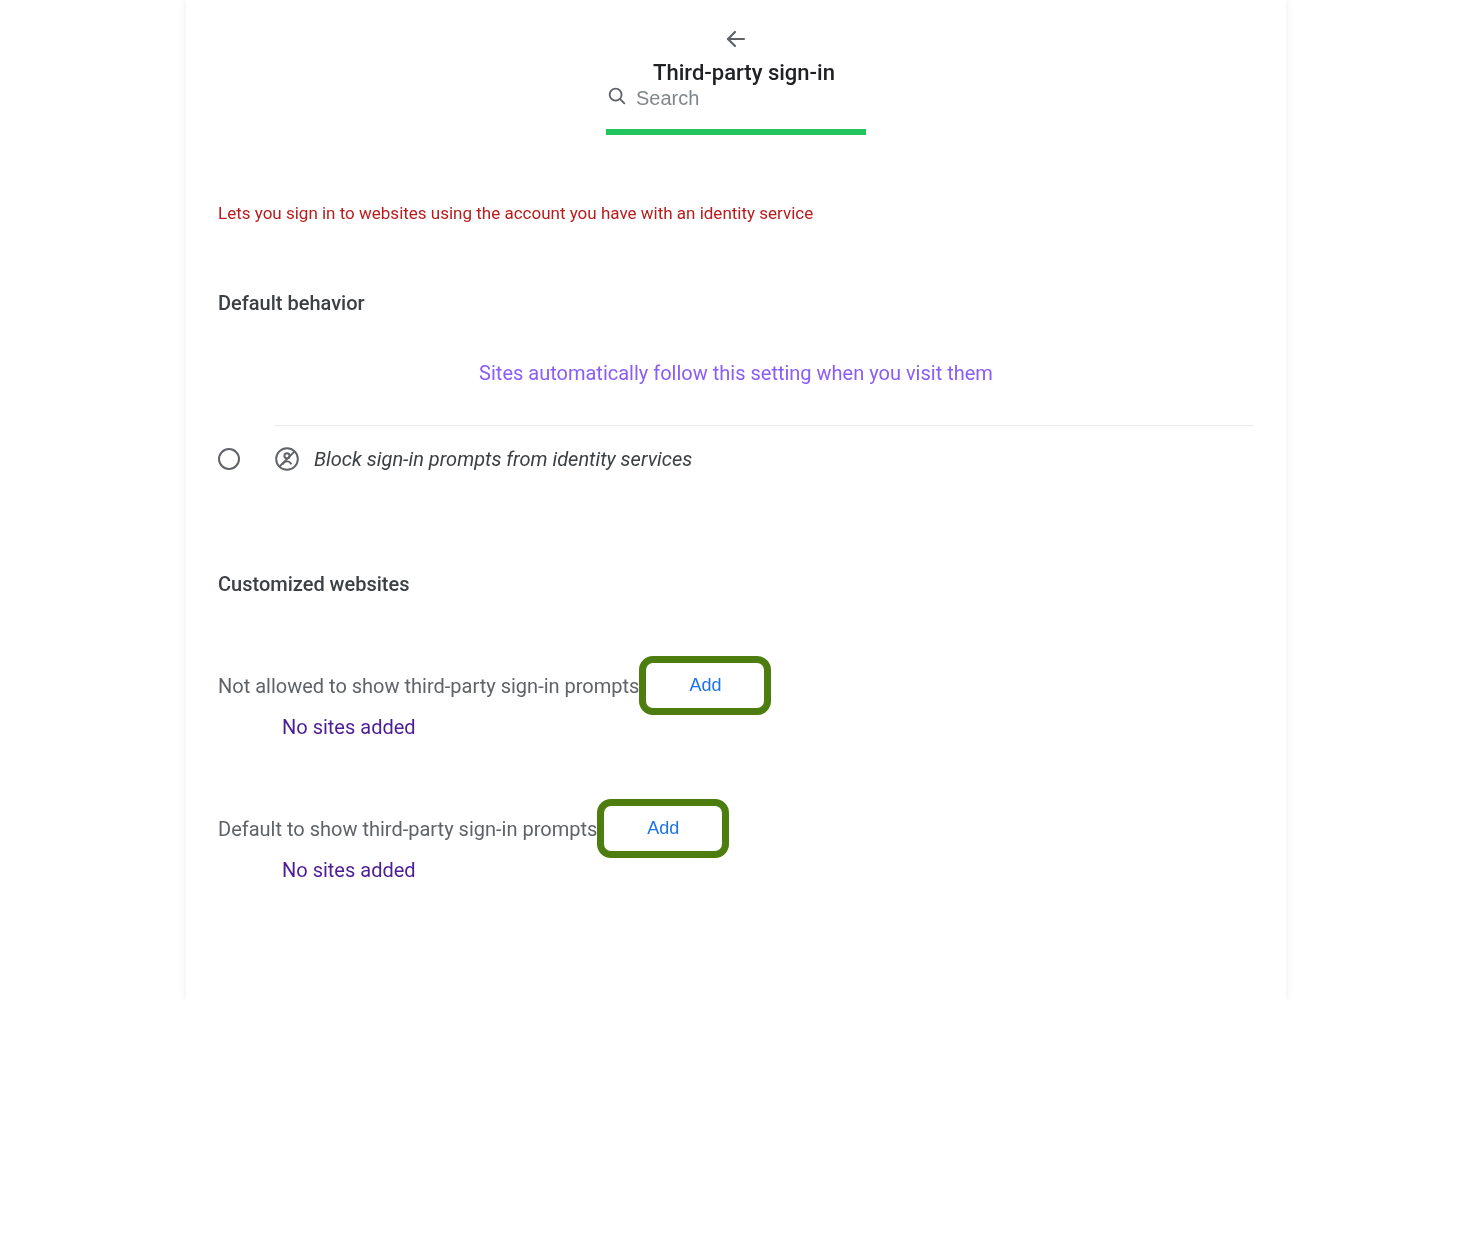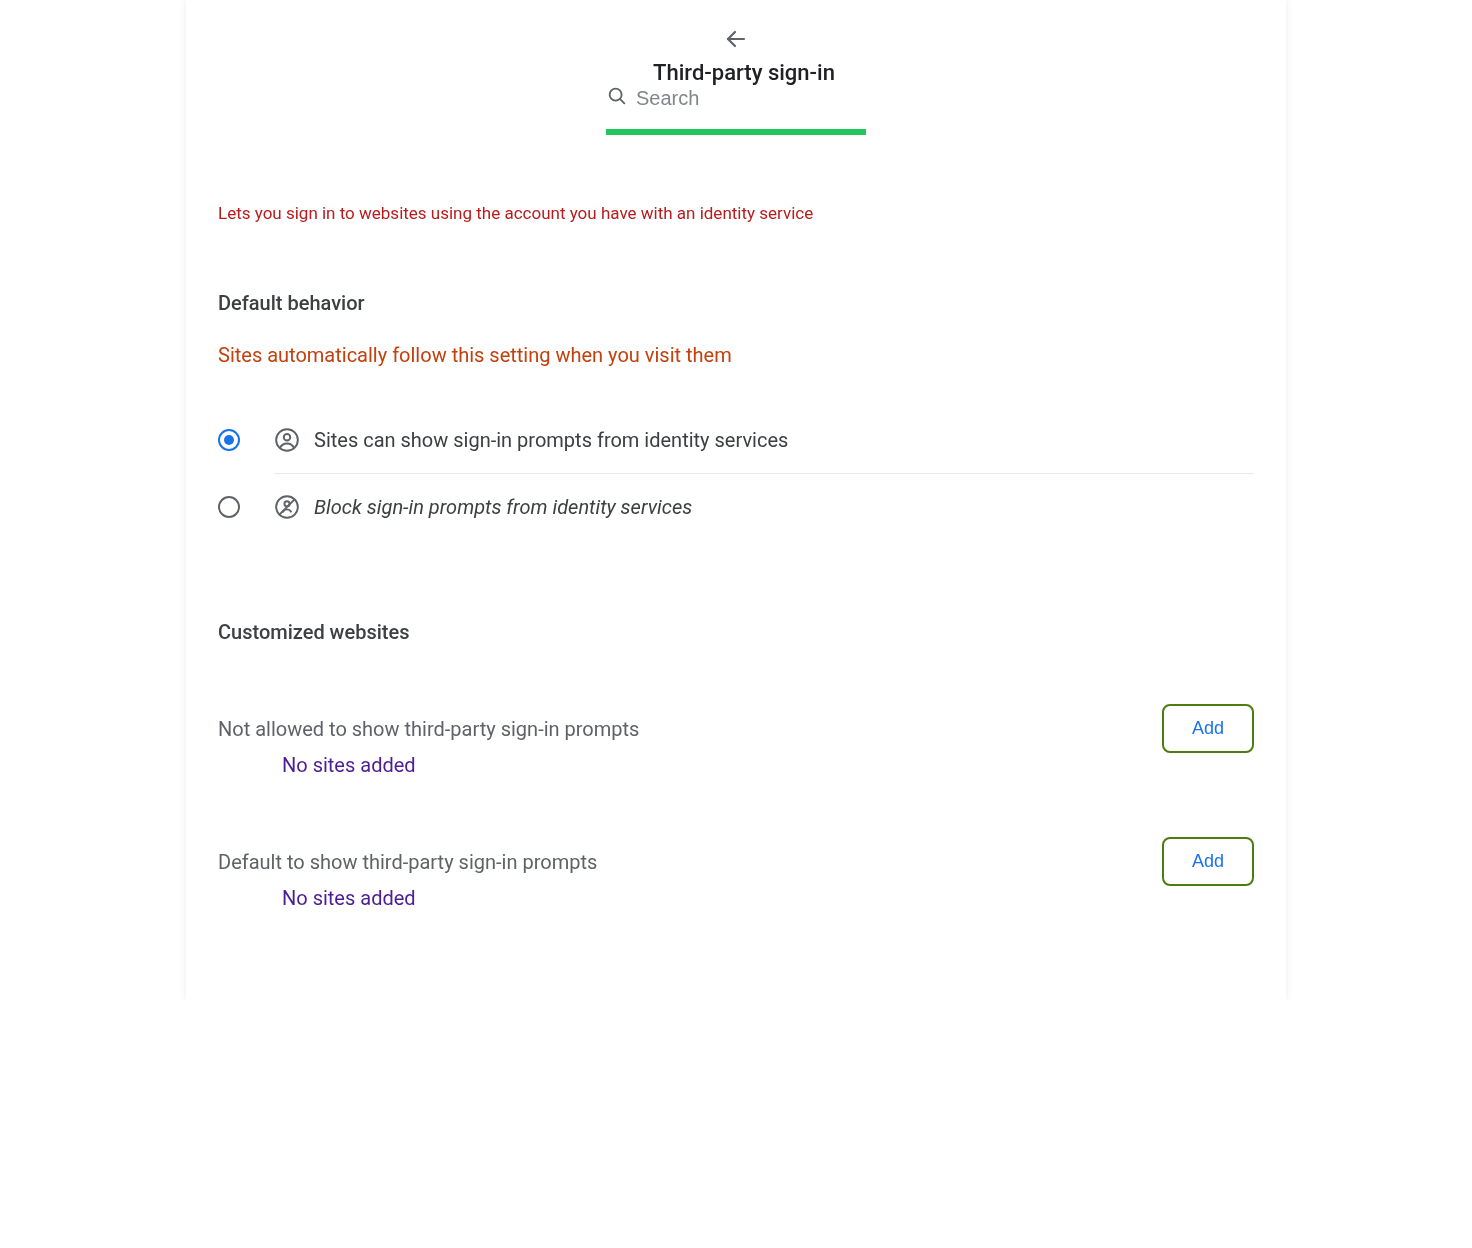--- a/index.html
+++ b/index.html
@@ -68,23 +68,24 @@
     font-size: 17px;
     color: #b91c1c;
   }
   .section-head {
     margin-top: 68px;
     font-size: 20px;
     font-weight: 500;
     color: #3c4043;
   }
   .section-sub {
-    margin-top: 28px;
-    font-size: 20px;
-    color: #c2410c;
+    margin-top: 46px;
+    font-size: 20px;
+    color: #8b5cf6;
+    text-align: center;
   }
 
   .radio-group { margin-top: 40px; }
   .radio-row {
     display: flex;
     align-items: center;
     padding: 20px 0;
     cursor: pointer;
   }
   .radio-row.first { margin-left: 0; }
@@ -111,35 +112,35 @@
   .row-icon svg { width: 26px; height: 26px; }
   .row-label {
     margin-left: 14px;
     font-size: 20px;
     color: #3c4043;
   }
 
   .behav-row {
     display: flex;
     align-items: center;
-    justify-content: space-between;
+    justify-content: flex-start;
     margin-top: 60px;
   }
   .behav-label {
     font-size: 20px;
     color: #5f6368;
   }
   .add-btn {
-    border: 2px solid #4d7c0f;
+    border: 7px solid #4d7c0f;
     background: #fff;
     color: #1a73e8;
     font-size: 18px;
     font-weight: 500;
-    padding: 12px 28px;
-    border-radius: 8px;
+    padding: 12px 43px;
+    border-radius: 14px;
     cursor: pointer;
   }
   .empty {
     margin-left: 64px;
     font-size: 20px;
     color: #4c1d95;
   }
 </style>
 </head>
 <body>
@@ -170,33 +171,20 @@
 
   <div class="content">
 
     <p class="description">Lets you sign in to websites using the account you have with an identity service</p>
 
     <h2 class="section-head">Default behavior</h2>
     <p class="section-sub">Sites automatically follow this setting when you visit them</p>
 
     <div class="radio-group">
 
-      <div class="radio-row first">
-        <span class="radio-outer selected">
-          <span class="radio-inner"></span>
-        </span>
-        <span class="row-icon">
-          <svg viewBox="0 0 24 24" fill="none" stroke="currentColor" stroke-width="1.8">
-              <circle cx="12" cy="12" r="10"></circle>
-              <circle cx="12" cy="9.5" r="3"></circle>
-              <path d="M5.5 19.2c1.3-2.6 4-4 6.5-4s5.2 1.4 6.5 4"></path>
-            </svg>
-        </span>
-        <span class="row-label">Sites can show sign-in prompts from identity services</span>
-      </div>
 
       <div class="divider"></div>
 
       <div class="radio-row second">
         <span class="radio-outer unselected"></span>
         <span class="row-icon">
           <svg viewBox="0 0 24 24" fill="none" stroke="currentColor" stroke-width="1.8">
               <circle cx="12" cy="12" r="10"></circle>
               <circle cx="12" cy="9" r="2.4"></circle>
               <path d="M8 17c.8-1.8 2.4-2.8 4-2.8s3.2 1 4 2.8"></path>

